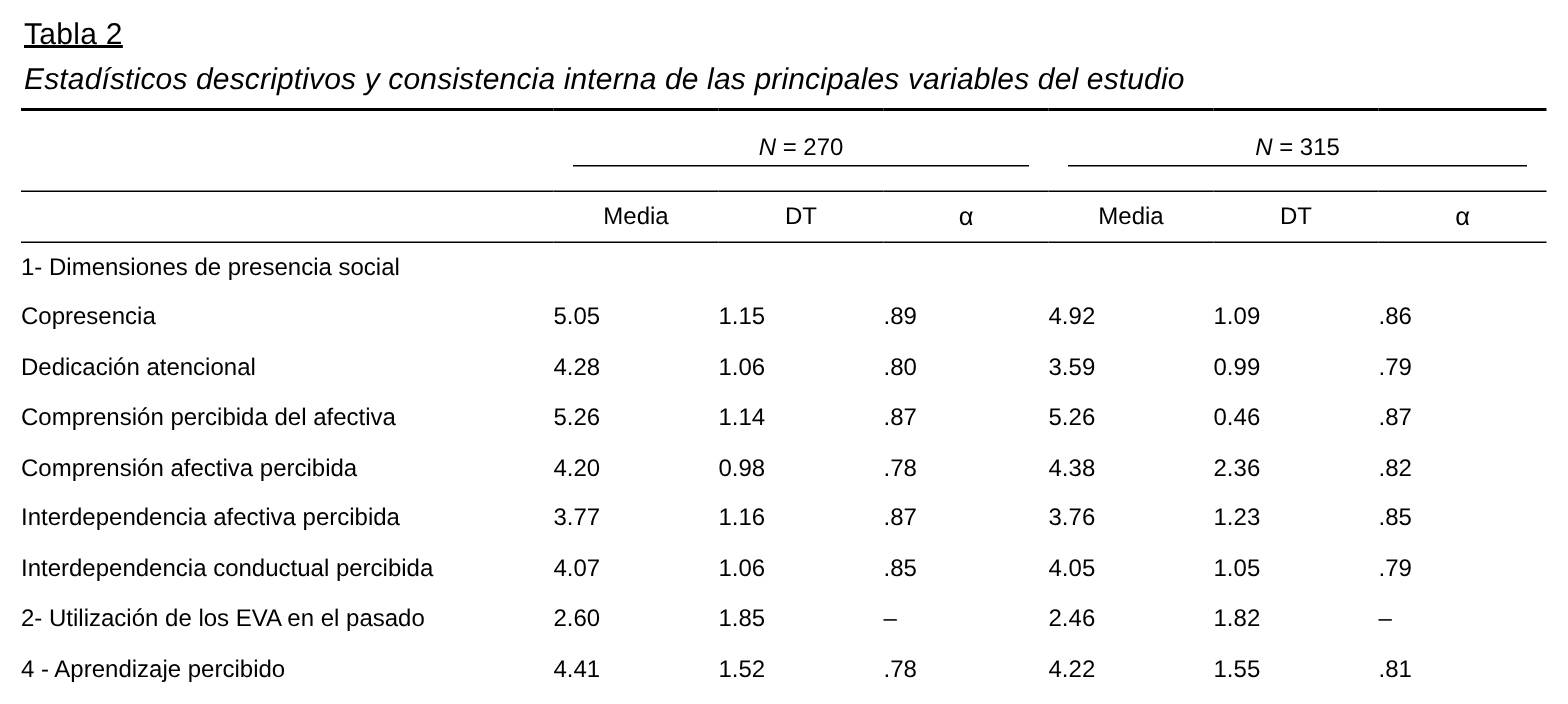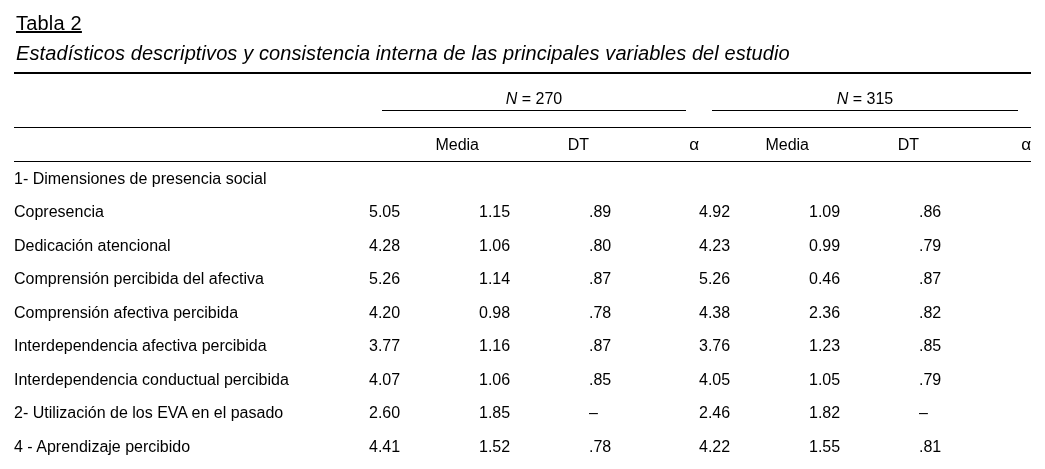--- a/index.html
+++ b/index.html
@@ -63,21 +63,21 @@
     border-bottom: 1.2px solid #000;
     padding-bottom: 2px;
     margin: 16px auto;
     width: 92%;
   }
   .grp-head .it { font-style: italic; }
   .col-head td {
     height: 33px;
     font-weight: bold;
     font-size: 16px;
-    text-align: right;
+    text-align: center;
   }
   .col-head td.alpha {
     font-weight: normal;
     font-size: 17px;
   }
   tr.body-row td {
     height: 33.5px;
     font-size: 16px;
   }
   td.label {
@@ -153,21 +153,21 @@
         <td class="num">4.92</td>
         <td class="num">1.09</td>
         <td class="num">.86</td>
       </tr>
 
       <tr class="body-row">
         <td class="label">Dedicación atencional</td>
         <td class="num">4.28</td>
         <td class="num">1.06</td>
         <td class="num">.80</td>
-        <td class="num">4.23</td>
+        <td class="num">3.59</td>
         <td class="num">0.99</td>
         <td class="num">.79</td>
       </tr>
 
       <tr class="body-row">
         <td class="label">Comprensión percibida del afectiva</td>
         <td class="num">5.26</td>
         <td class="num">1.14</td>
         <td class="num">.87</td>
         <td class="num">5.26</td>

